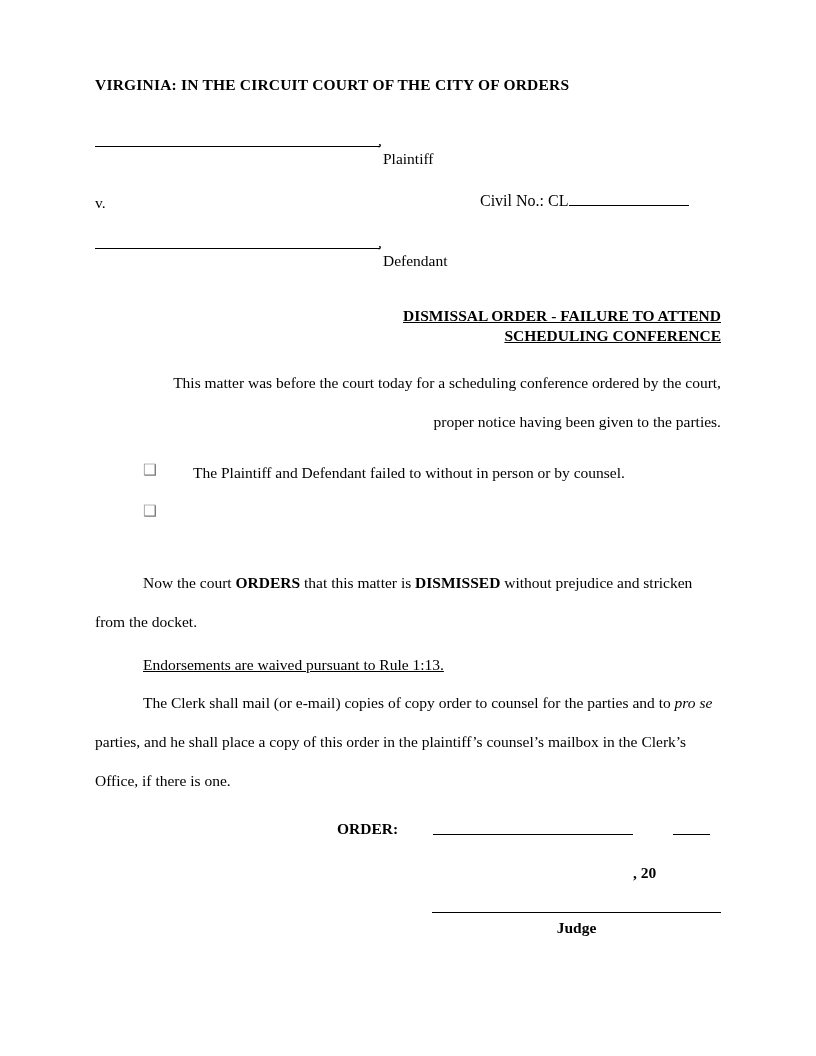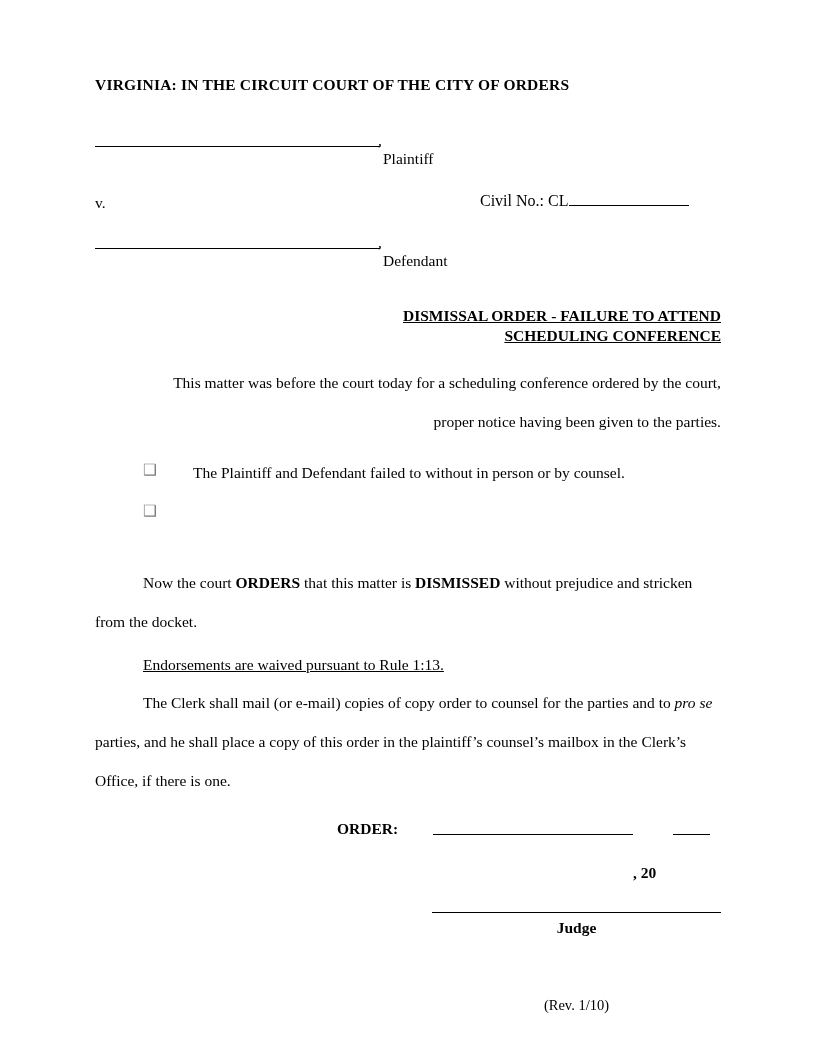--- a/index.html
+++ b/index.html
@@ -271,15 +271,14 @@
   <div class="enter-row">
     <span class="enter-label">ORDER:</span>
     <span class="enter-rule"></span>
     <span class="enter-comma20">, 20</span>
     <span class="year-rule"></span>
   </div>
 
   <div class="judge-rule"></div>
   <div class="judge-label">Judge</div>
 
-  <div class="revision">(Rev. 1/10)</div>
 
 </div>
 
 </body></html>

